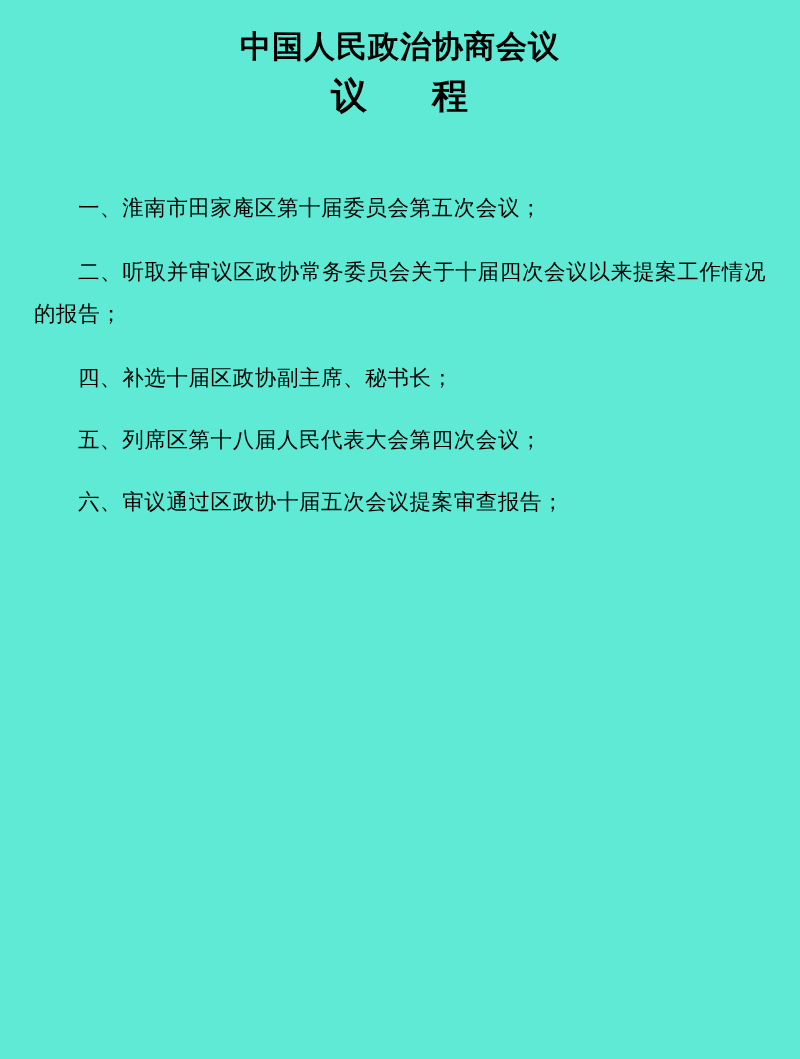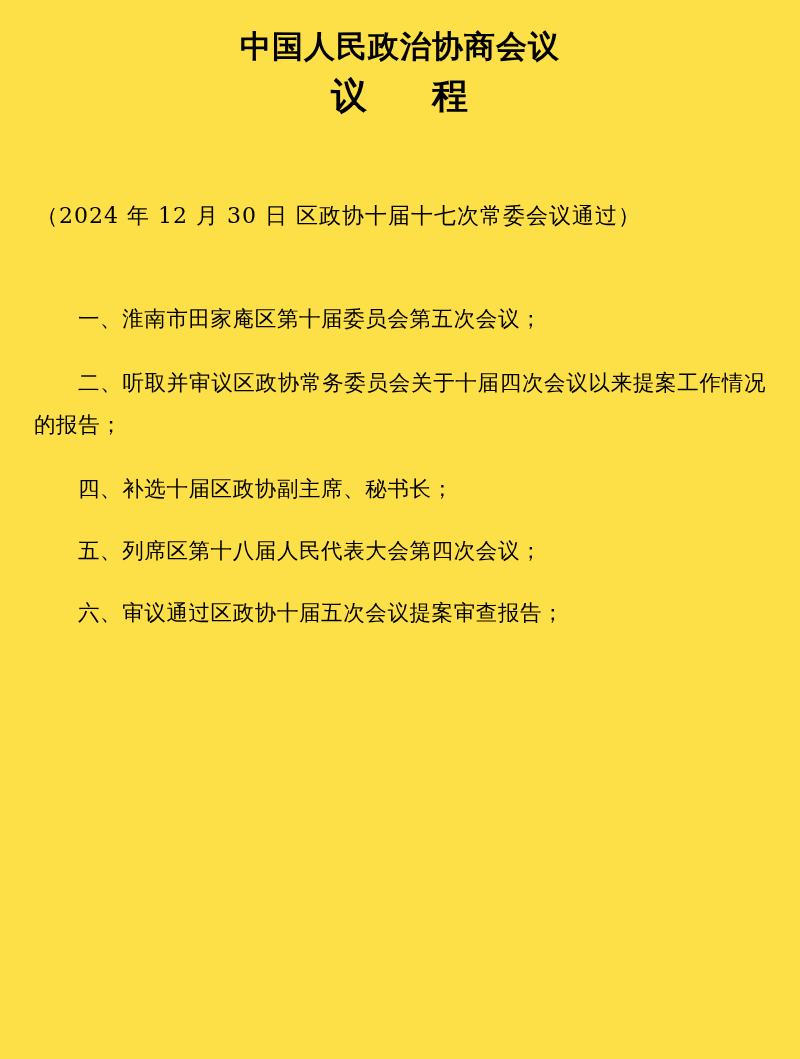--- a/index.html
+++ b/index.html
@@ -13,21 +13,21 @@
     font-family: "DejaVu Serif", "Liberation Serif", serif;
     color: #0b0b0b;
     overflow: hidden;
   }
   .page {
     width: 800px;
     height: 1059px;
     box-sizing: border-box;
     padding: 18px 34px 0 34px;
     position: relative;
-    background: #fde047;
+    background: #5eead4;
   }
   .title-block {
     text-align: center;
     margin-top: 6px;
   }
   .title-line {
     font-size: 31px;
     font-weight: bold;
     letter-spacing: 1px;
     line-height: 1.45;
@@ -77,21 +77,20 @@
 
 <div class="page">
 
   <div class="title-block">
     <div class="title-line l1">中国人民政治协商会议</div>
     <div class="title-line l3">
       <span>议</span><span class="sp"></span><span>程</span>
     </div>
   </div>
 
-  <div class="subtitle">（2024 年 12 月 30 日  区政协十届十七次常委会议通过）</div>
 
   <div class="items">
     <div class="item">一、淮南市田家庵区第十届委员会第五次会议；</div>
     <div class="item">二、听取并审议区政协常务委员会关于十届四次会议以来提案工作情况的报告；</div>
     <div class="item compact">四、补选十届区政协副主席、秘书长；</div>
     <div class="item compact">五、列席区第十八届人民代表大会第四次会议；</div>
     <div class="item compact">六、审议通过区政协十届五次会议提案审查报告；</div>
   </div>
 
 </div>

